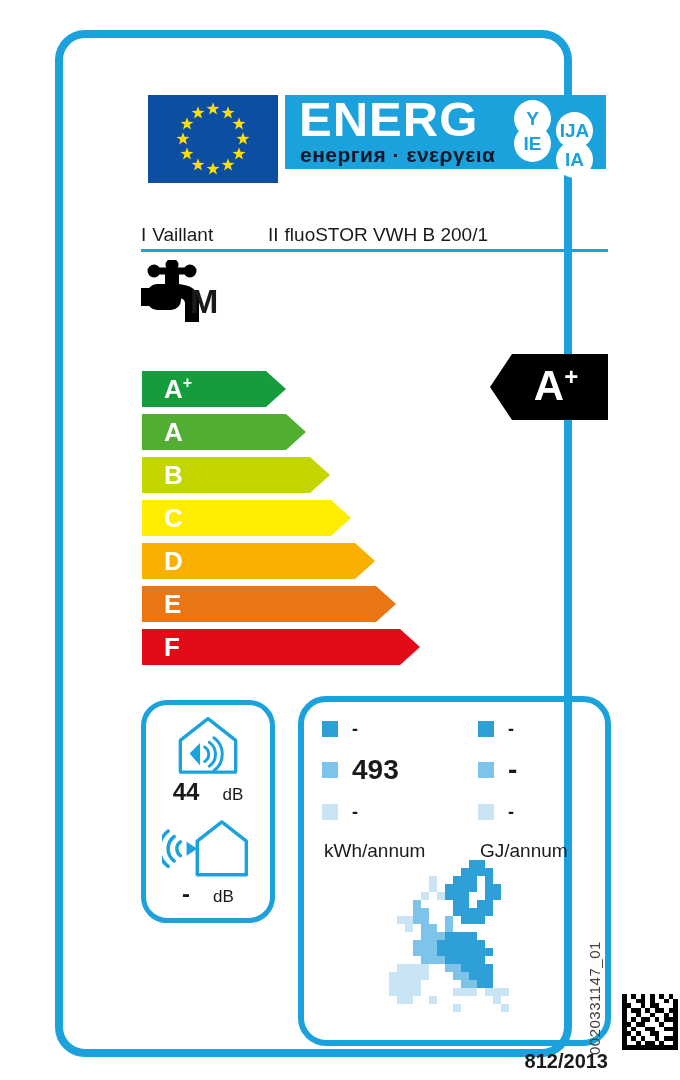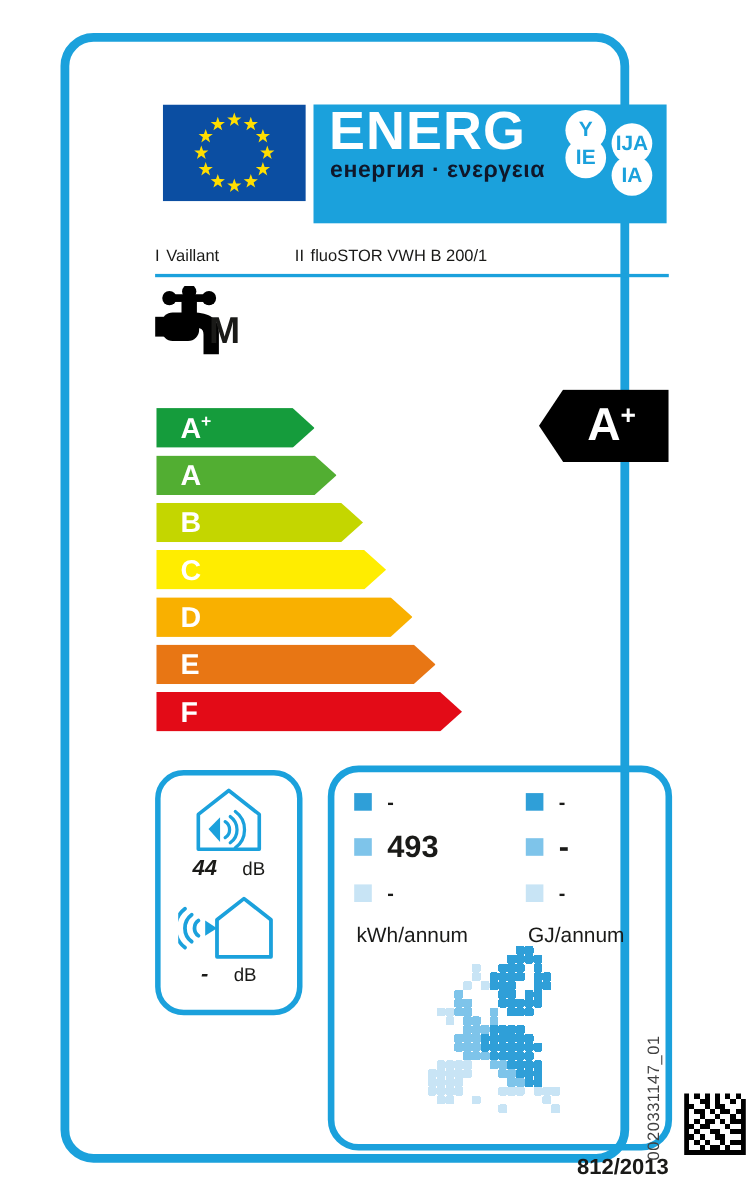--- a/index.html
+++ b/index.html
@@ -3,30 +3,30 @@
 <meta charset="utf-8">
 <style>
   html,body{margin:0;padding:0;background:#fff;}
   .stage{position:relative;width:680px;height:1080px;background:#fff;overflow:hidden;
          font-family:"Liberation Sans",sans-serif;color:#1a1a18;}
   .label{position:absolute;left:55px;top:30px;width:517px;height:1027px;
          border:8px solid var(--label-blue);border-radius:30px;box-sizing:border-box;background:#fff;}
 
   
   .eu-flag{position:absolute;left:85px;top:57px;width:130px;height:88px;}
-  .banner{position:absolute;left:222px;top:57px;width:321px;height:108px;background:var(--label-blue);}
+  .banner{position:absolute;left:222px;top:57px;width:321px;height:74px;background:var(--label-blue);}
   .banner .energ{position:absolute;left:14px;top:-4px;font-size:49px;font-weight:bold;color:#fff;letter-spacing:1px;}
   .banner .sub{position:absolute;left:15px;top:48px;font-size:21px;font-weight:600;color:#0f172a;letter-spacing:.5px;}
   .badges{position:absolute;right:8px;top:5px;width:84px;height:78px;}
   .badge{position:absolute;width:37px;height:37px;border-radius:50%;background:#fff;
          color:var(--label-blue);font-weight:bold;font-size:19px;display:flex;align-items:center;justify-content:center;}
   .badge.b0{left:0;top:0}.badge.b1{left:42px;top:12px}.badge.b2{left:0;top:25px}.badge.b3{left:42px;top:41px}
 
   
-  .product{position:absolute;left:78px;top:186px;width:467px;font-size:15px;}
+  .product{position:absolute;left:78px;top:186px;width:467px;font-size:19px;}
   .product .numeral{margin-right:6px;}
   .product .model-group{position:absolute;left:127px;top:0;}
   .rule{position:absolute;left:78px;top:211px;width:467px;height:3px;background:var(--label-blue);}
   .tap{position:absolute;left:78px;top:222px;width:68px;height:66px;}
   .load-m{position:absolute;left:127px;top:244px;font-size:34px;font-weight:bold;}
 
   
   .ladder{position:absolute;left:79px;top:333px;}
   .arrow{height:36px;margin-bottom:7px;color:#fff;font-weight:bold;font-size:26px;line-height:36px;
          padding-left:22px;box-sizing:border-box;
@@ -35,21 +35,21 @@
   .a0{width:144px}.a1{width:164px}.a2{width:188px}.a3{width:209px}.a4{width:233px}.a5{width:254px}.a6{width:278px}
   .indicator{position:absolute;left:427px;top:316px;width:118px;height:66px;background:#000;color:#fff;
              font-weight:bold;font-size:42px;line-height:64px;text-align:center;padding-left:14px;box-sizing:border-box;
              clip-path:polygon(0 50%,22px 0,100% 0,100% 100%,22px 100%);}
   .indicator sup{font-size:24px;line-height:0;}
 
   
   .noise-box{position:absolute;left:78px;top:662px;width:134px;height:223px;border:5px solid var(--label-blue);
              border-radius:26px;box-sizing:border-box;display:flex;flex-direction:column;align-items:center;}
   .noise-val{font-size:17px;margin-top:2px;}
-  .noise-val b{font-size:20px;margin-right:23px;font-style:italic;}
+  .noise-val b{font-size:24px;margin-right:23px;}
   .noise-icon1{margin-top:9px;}
   .noise-icon2{margin-top:12px;}
 
   
   .cons-box{position:absolute;left:235px;top:658px;width:313px;height:350px;border:6px solid var(--label-blue);
             border-radius:28px;box-sizing:border-box;}
   .cons-col{position:absolute;top:8px;}
   .cons-col.c0{left:18px;}
   .cons-col.c1{left:174px;}
   .cons-row{display:flex;align-items:center;}

